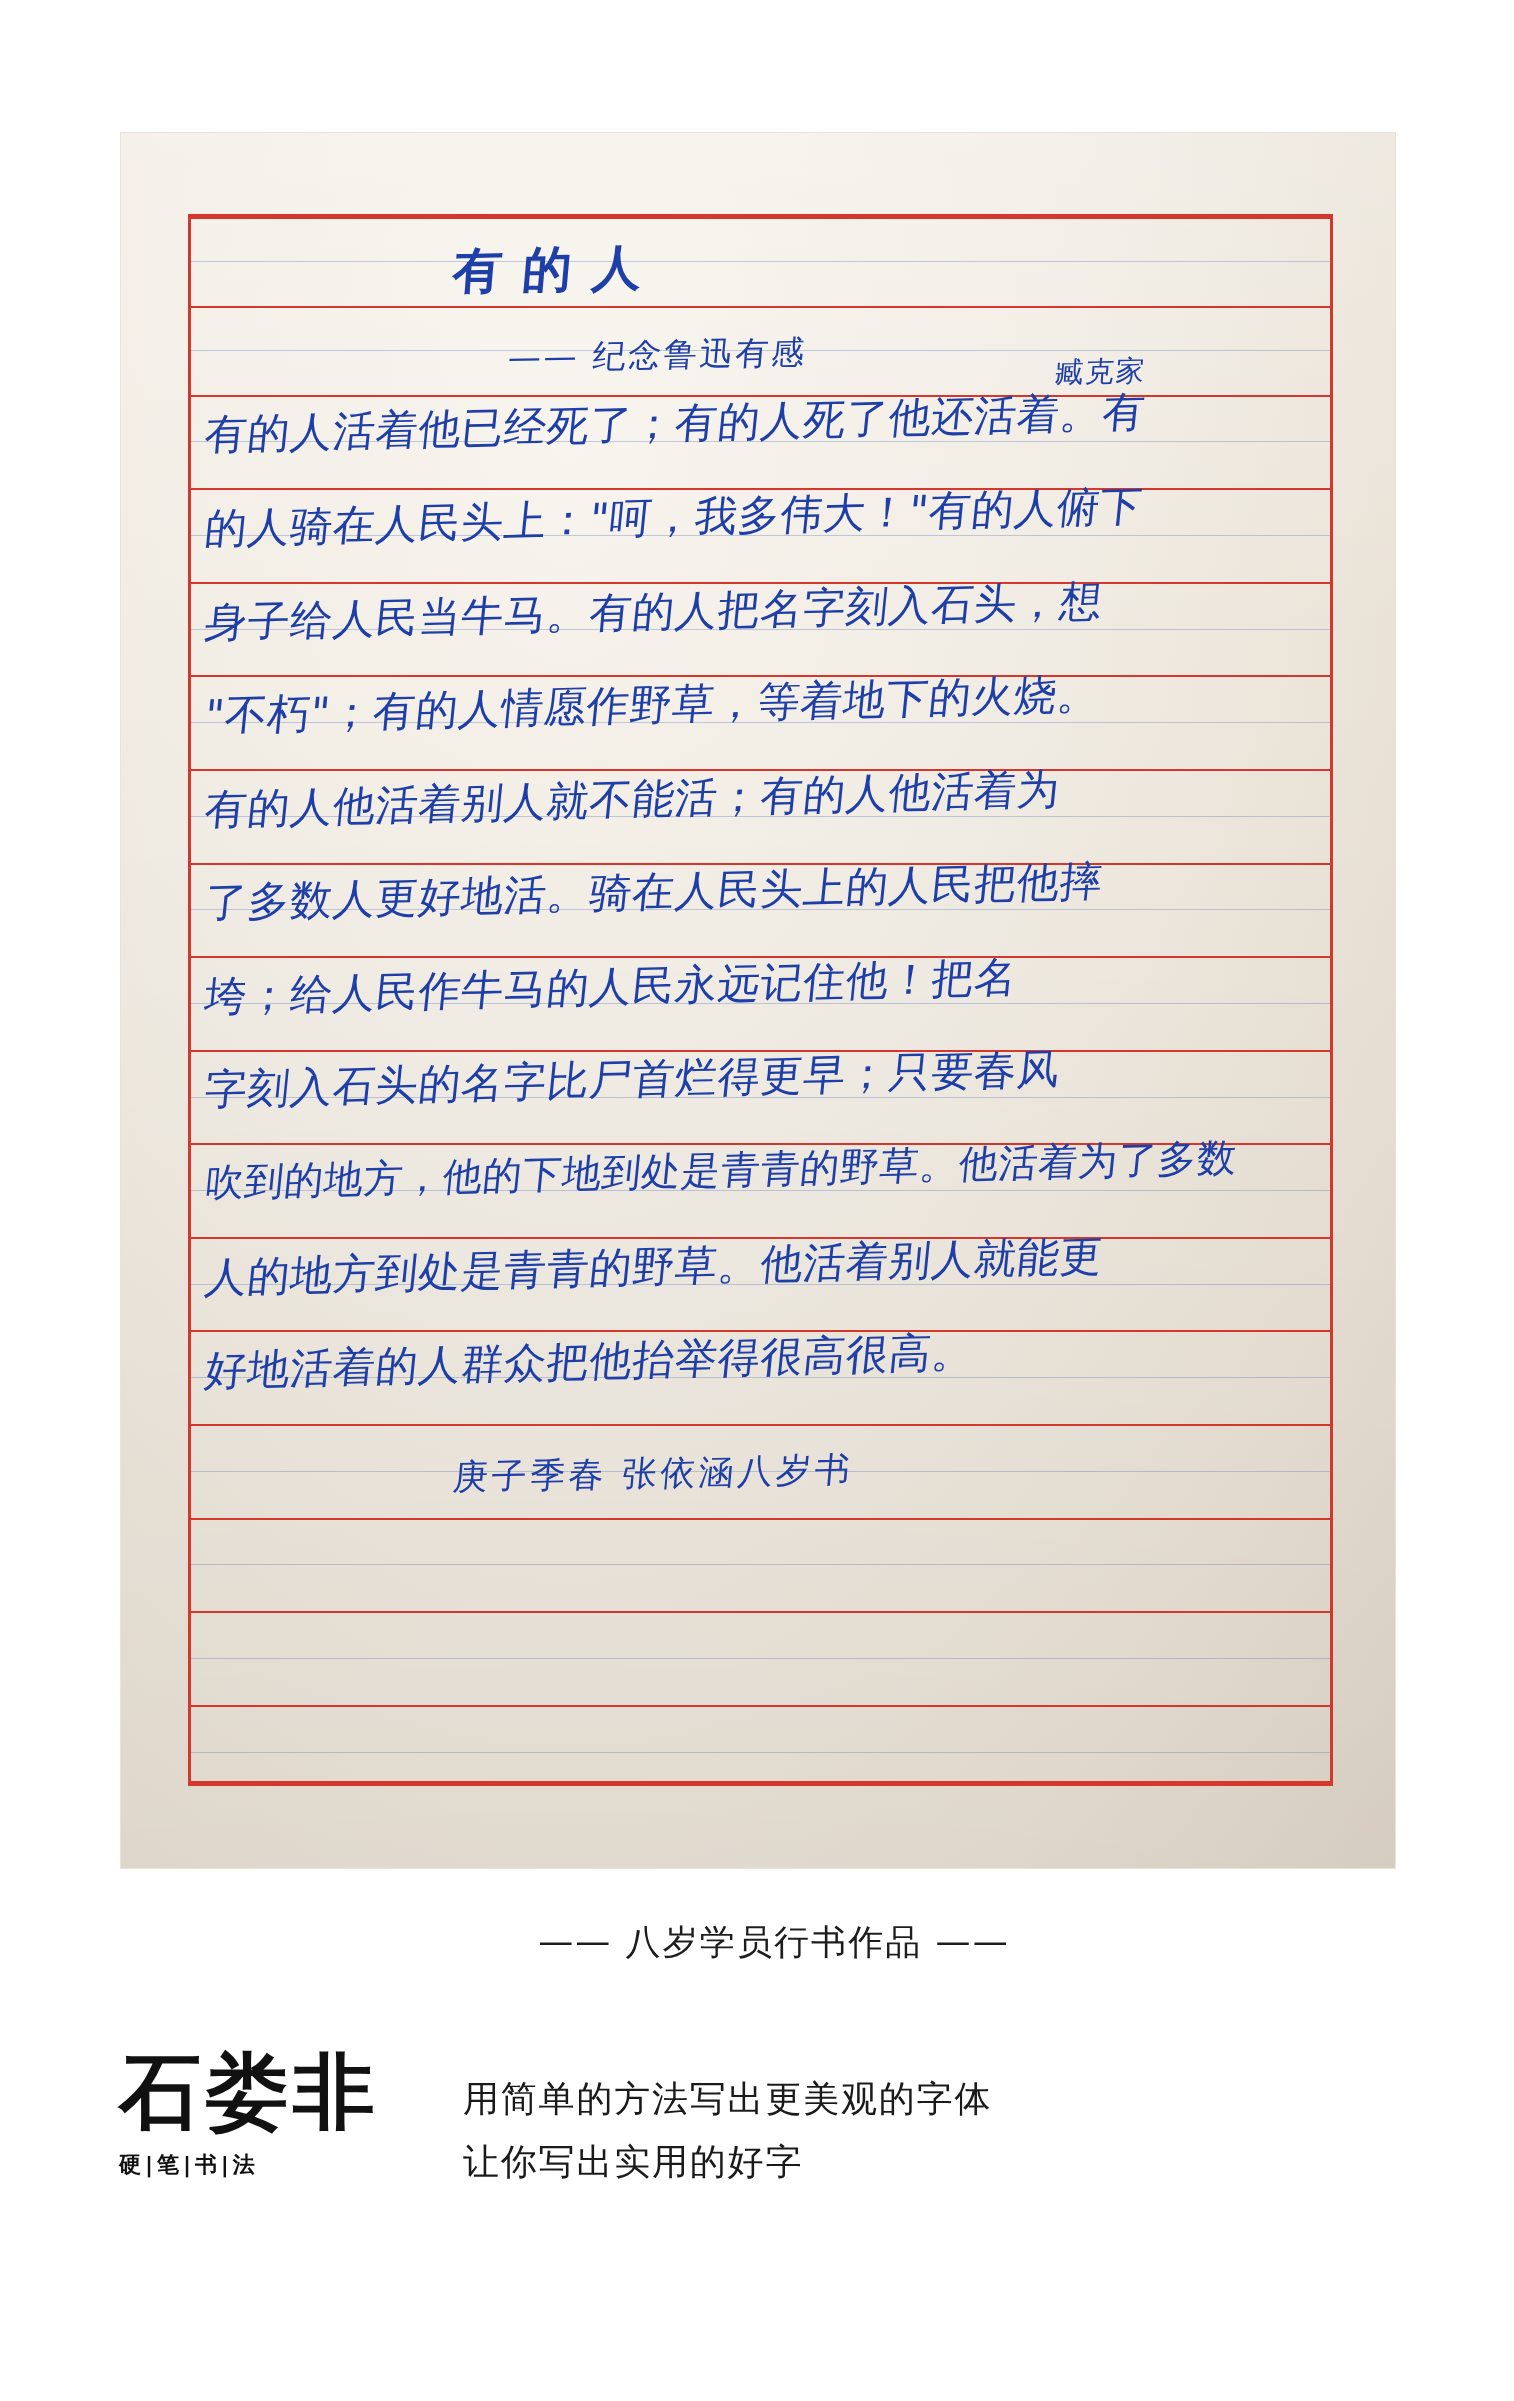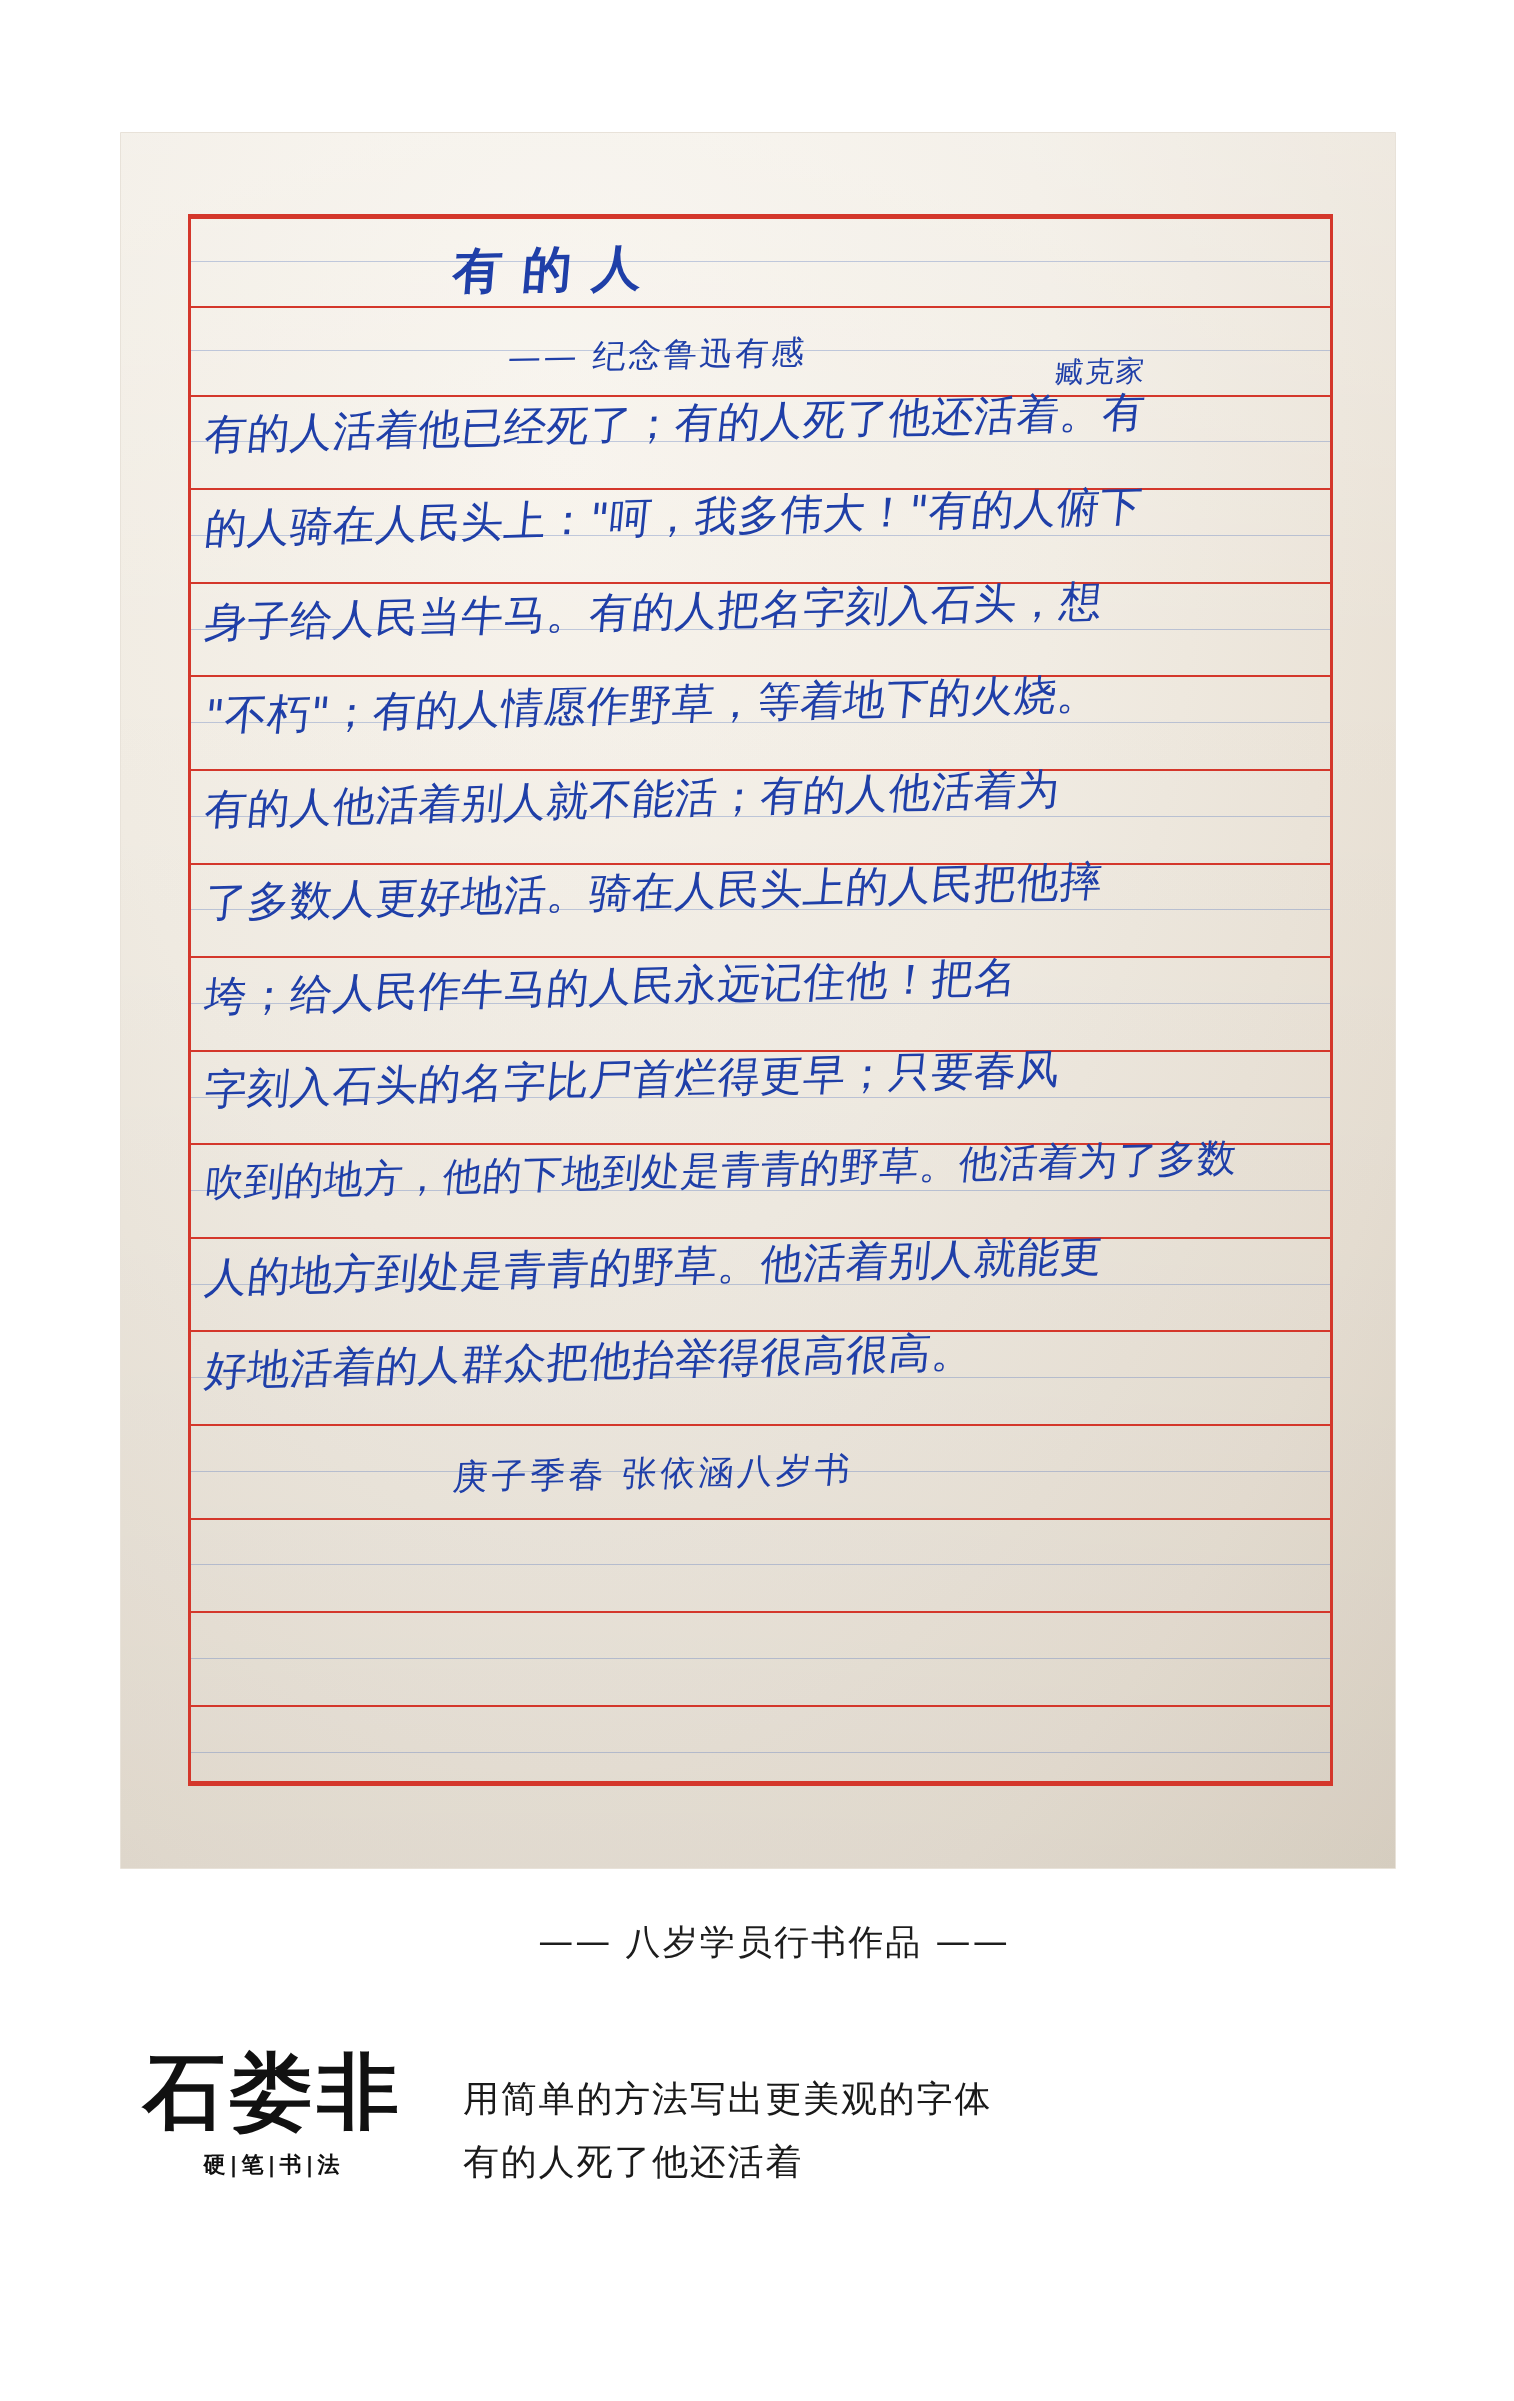--- a/index.html
+++ b/index.html
@@ -132,21 +132,20 @@
     left: 119px;
     top: 2046px;
     right: 119px;
     height: 206px;
     display: flex;
     align-items: flex-start;
   }
   .brand {
     width: 309px;
     flex: 0 0 309px;
-    text-align: center;
     padding-top: 3.2px;
   }
   .brand-logo {
     font-size: 82px;
     font-weight: bold;
     color: #111111;
     letter-spacing: 0.06em;
     line-height: 1.05;
     font-family: "DejaVu Sans", "Liberation Sans", sans-serif;
   }
@@ -240,18 +239,18 @@
 
   <div class="caption">—— 八岁学员行书作品 ——</div>
 
   <div class="footer">
     <div class="brand">
       <div class="brand-logo">石娄非</div>
       <div class="brand-sub">硬|笔|书|法</div>
     </div>
     <div class="slogans">
       <div class="slogan">用简单的方法写出更美观的字体</div>
-      <div class="slogan">有的人死了他还活着</div>
+      <div class="slogan">让你写出实用的好字</div>
     </div>
   </div>
 
 </div>
 
 
 </body></html>

